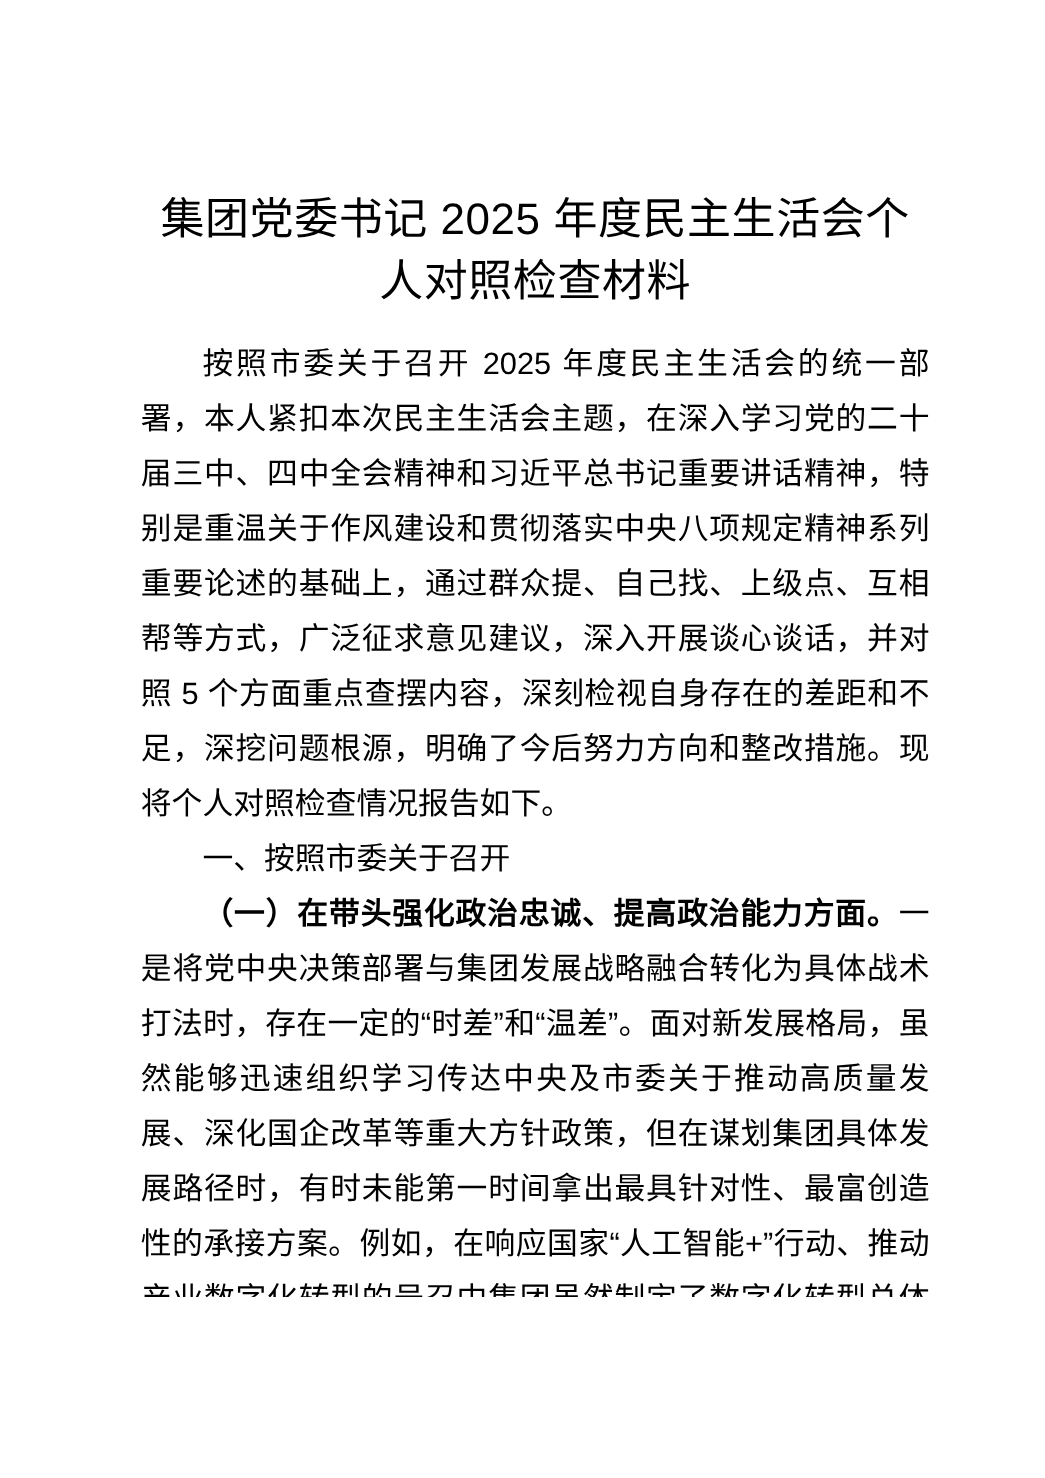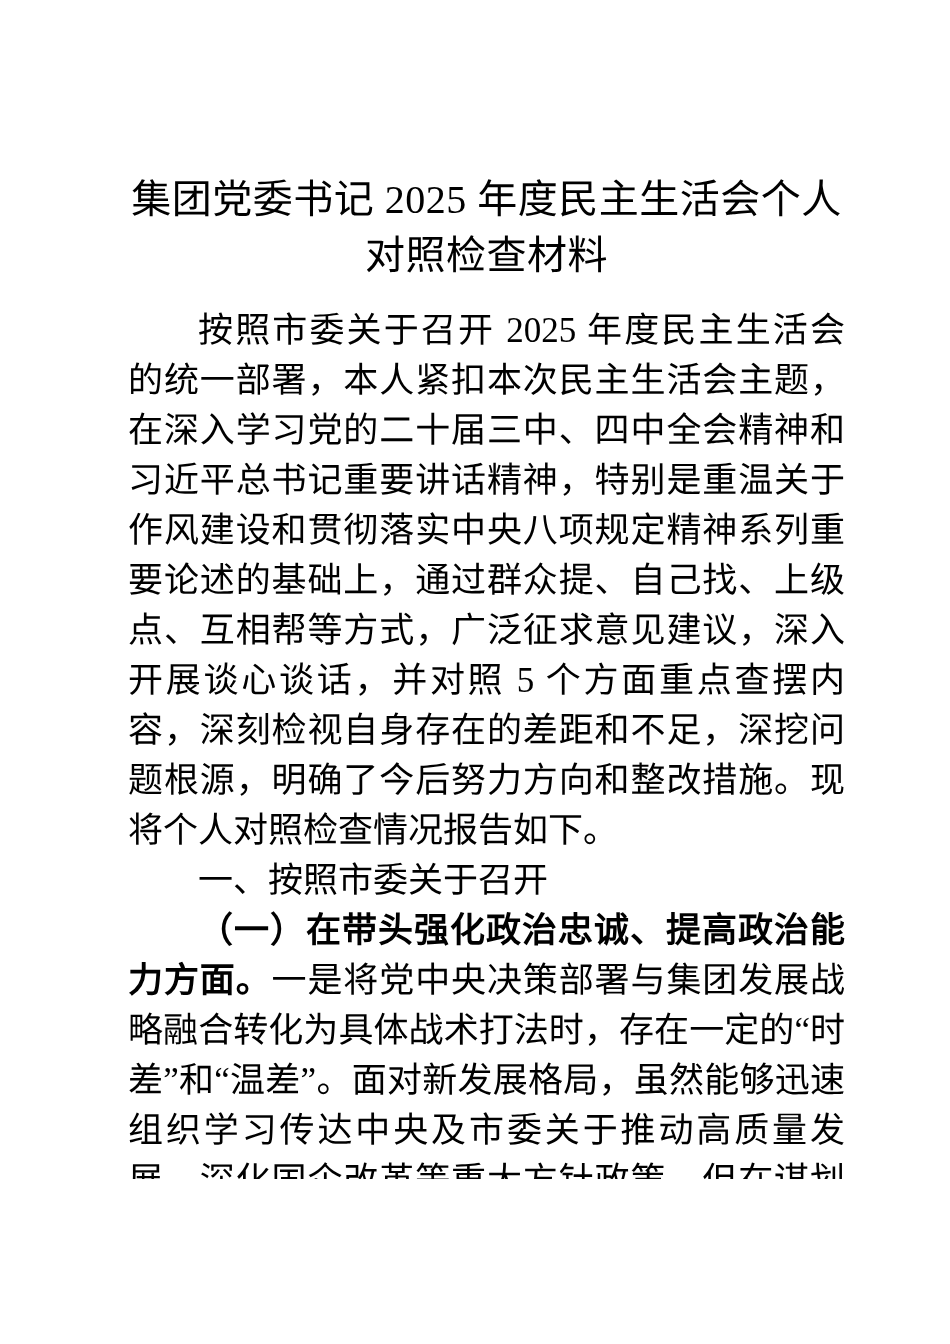--- a/index.html
+++ b/index.html
@@ -10,33 +10,33 @@
   .page {
     position: relative;
     width: 950px;
     height: 1179px;
     margin: 0 auto;
     background: #ffffff;
     box-sizing: border-box;
     padding: 172px 105px 0 128px;
     overflow: hidden;
     color: #000000;
-    font-family: Liberation Serif, serif;
+    font-family: Liberation Sans, sans-serif;
   }
   .doc-title {
     margin: 0 0 22px 0;
     font-size: 40px;
     line-height: 56px;
     font-weight: normal;
     text-align: center;
     letter-spacing: 0.5px;
   }
   .para {
     margin: 0;
-    font-size: 35px;
+    font-size: 28px;
     line-height: 50px;
     text-align: justify;
     text-indent: 2em;
     word-break: break-all;
   }
   .para .lead-bold {
     font-weight: bold;
   }
   .section-heading {
     font-weight: normal;

